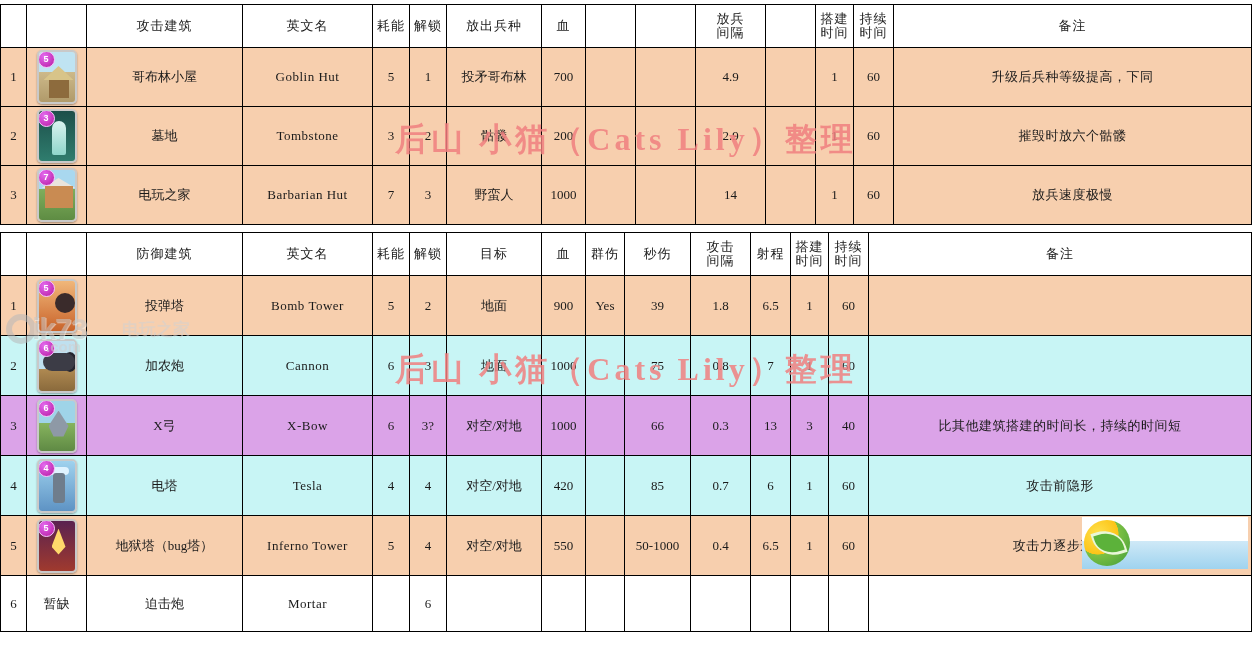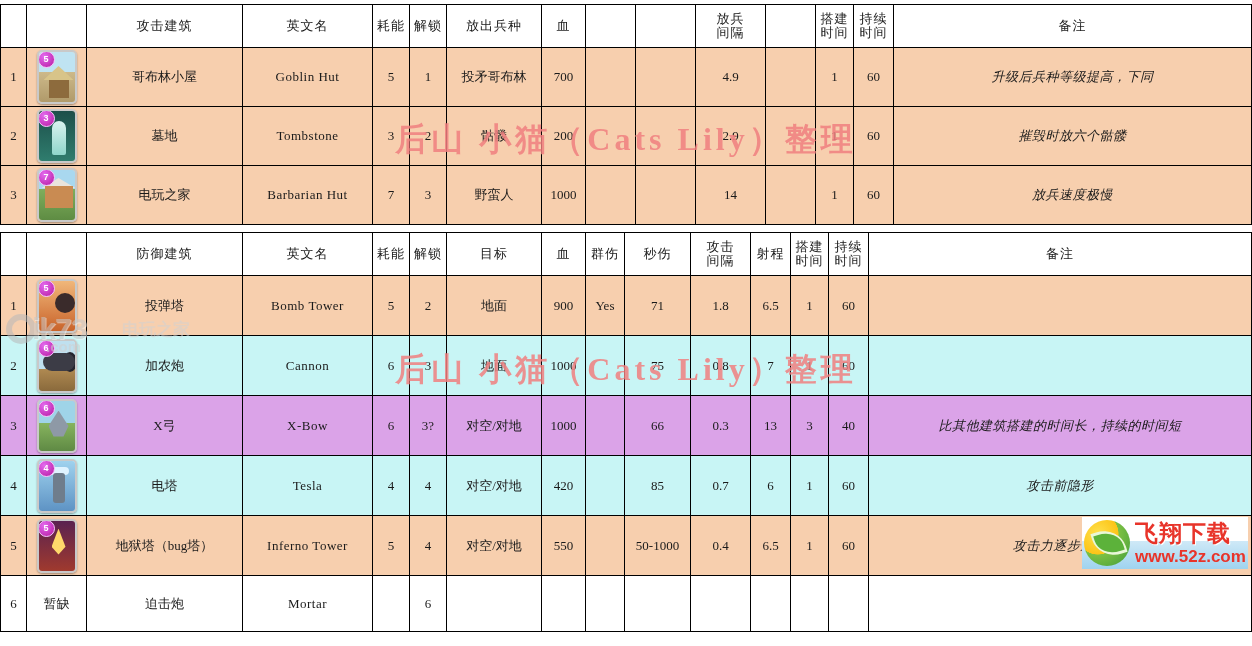--- a/index.html
+++ b/index.html
@@ -53,21 +53,21 @@
   .c-int{width:70px;}
   .c-blank3{width:50px;}
   .c-build{width:38px;}
   .c-dur{width:40px;}
 
   .d-group{width:39px;}
   .d-sec{width:66px;}
   .d-atk{width:60px;}
   .d-range{width:40px;}
 
-  .notecell{text-align:left;padding-left:8px;font-size:13px;letter-spacing:.5px;font-style:italic;}
+  .notecell{text-align:left;padding-left:8px;font-size:13px;letter-spacing:.5px;}
 
   
   .card{
     position:relative;width:40px;height:54px;margin:2px auto;
     border-radius:5px;border:2px solid #c9c9c9;
     box-sizing:border-box;overflow:hidden;
     box-shadow:0 1px 2px rgba(0,0,0,.35);
   }
   .card .art{position:absolute;inset:0;}
   .elix{
@@ -339,21 +339,21 @@
           <div class="elix">5</div>
         </div>
       </td>
       <td>投弹塔</td>
       <td class="c-en">Bomb Tower</td>
       <td>5</td>
       <td>2</td>
       <td>地面</td>
       <td>900</td>
       <td>Yes</td>
-      <td>71</td>
+      <td>39</td>
       <td>1.8</td>
       <td>6.5</td>
       <td>1</td>
       <td>60</td>
       <td class="notecell"></td>
     </tr>
 
     <tr class="r-cyan" style="height:60px;">
       <td>2</td>
       <td>
@@ -471,19 +471,15 @@
 
   <div class="wm-ik73">
     <div class="ring"></div>
     <div class="txt">ik73</div>
     <div class="txt2">电玩之家</div>
     <div class="txt3">.com</div>
   </div>
 
   <div class="logo">
     <div class="leaf"></div>
-    <div class="lt">
-      <div class="l1">飞翔下载</div>
-      <div class="l2">www.52z.com</div>
-    </div>
   </div>
 
 </div>
 
 </body></html>

